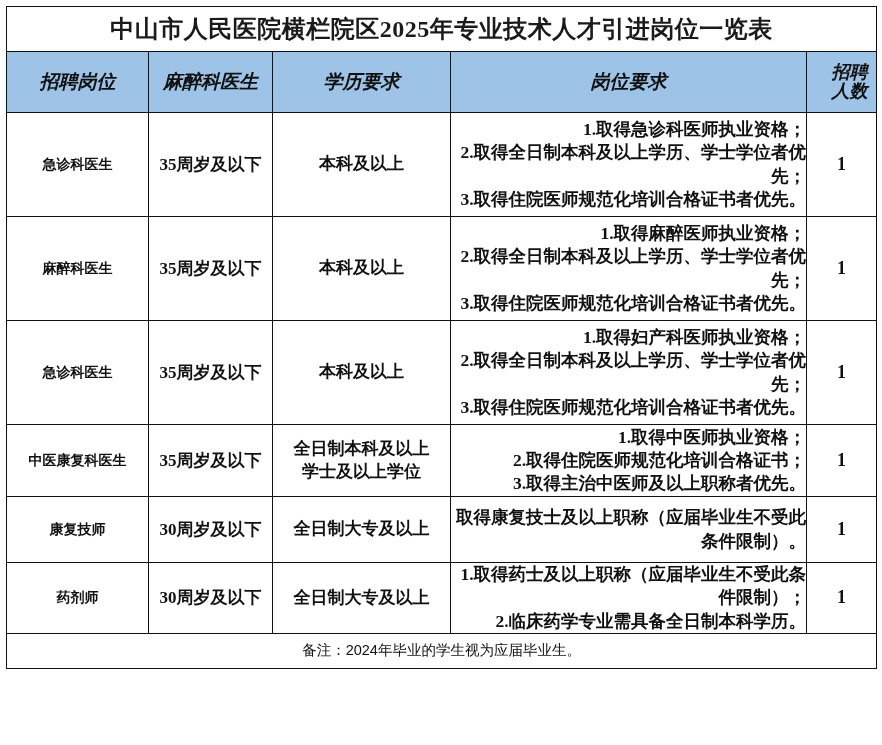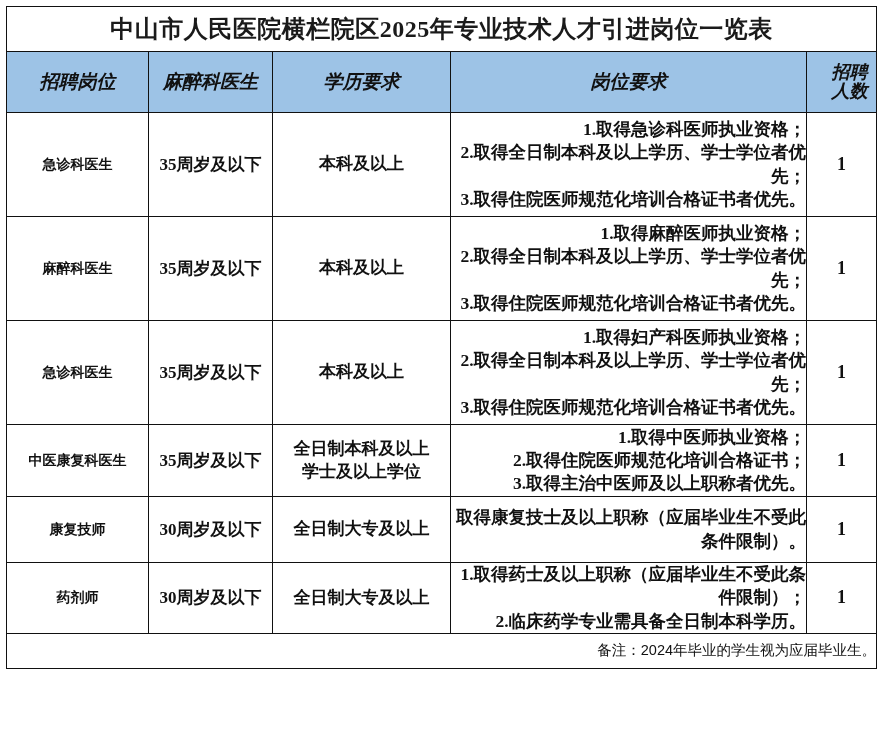--- a/index.html
+++ b/index.html
@@ -105,21 +105,21 @@
     text-align: center;
     font-size: 18px;
     font-weight: bold;
     color: #111111;
   }
   .r-tall   { height: 104px; }
   .r-mid    { height: 72px; }
   .r-short  { height: 66px; }
 
   td.note {
-    text-align: right;
+    text-align: center;
     font-size: 14.5px;
     font-weight: normal;
     color: #111111;
     height: 34px;
     padding: 2px 2px 2px 5px;
     font-family: "Liberation Sans", "DejaVu Sans", sans-serif;
   }
 </style>
 </head>
 <body>

